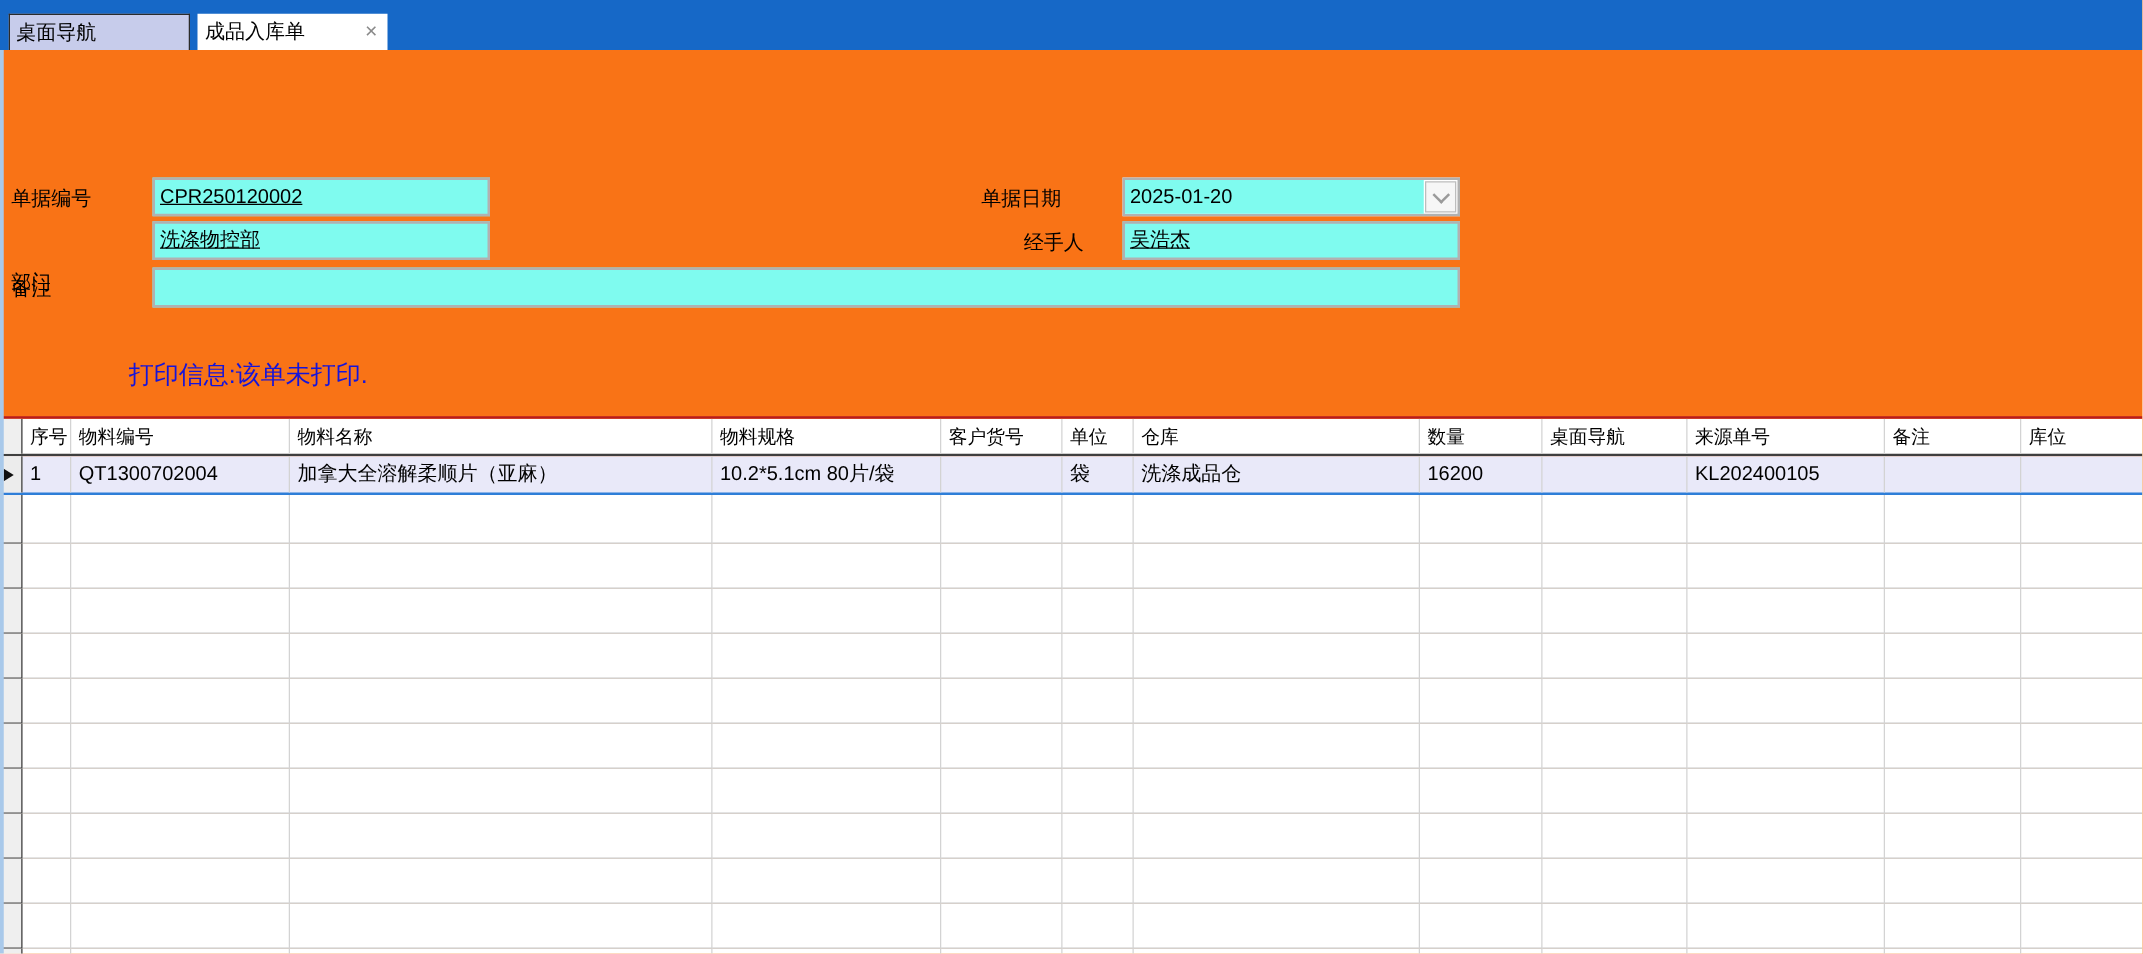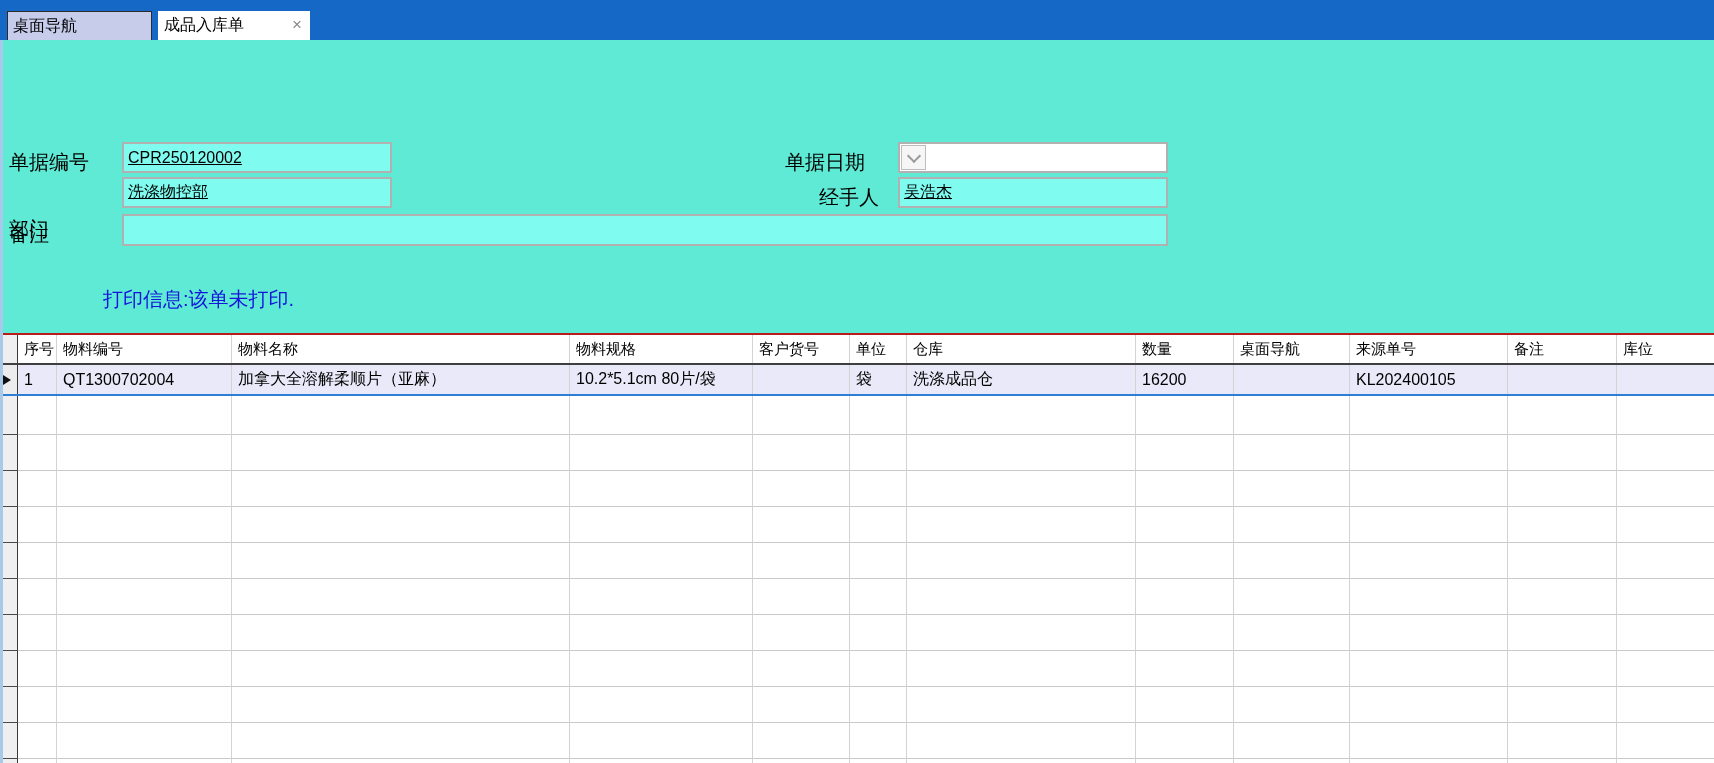--- a/index.html
+++ b/index.html
@@ -1,31 +1,31 @@
 <!DOCTYPE html>
 <html><head>
 <meta charset="utf-8">
 <style>
   html,body{margin:0;padding:0;background:#fff;}
   body{font-family:"Liberation Sans","DejaVu Sans",sans-serif;color:#000;}
-  #screen{position:relative;width:1714px;height:763px;background:#5eead4;overflow:hidden;}
+  #screen{position:relative;width:1714px;height:763px;background:#f97316;overflow:hidden;}
 
   
   .topbar{position:absolute;left:0;top:0;width:1714px;height:40px;background:#1668C7;}
   .tab{position:absolute;top:11px;height:29px;box-sizing:border-box;display:flex;align-items:center;
        font-size:16px;cursor:default;white-space:nowrap;}
   .tab.inactive{left:7px;width:145px;background:#C7CCEB;border:1px solid #2b2b2b;border-bottom:none;padding-left:5px;}
   .tab.active{left:158px;width:152px;background:#ffffff;padding-left:6px;}
   .tab .close{position:absolute;right:8px;top:4px;font-size:17px;color:#8a8a8a;line-height:20px;}
 
   
   .left-strip{position:absolute;left:0;top:40px;width:3px;height:723px;background:#A9C9EA;z-index:6;}
 
   
-  .flabel{position:absolute;font-size:20px;color:#000;white-space:nowrap;}
+  .flabel{position:absolute;font-size:16px;color:#000;white-space:nowrap;}
   .finput{position:absolute;box-sizing:border-box;background:#7FFBEF;border:2px solid #B1B1B1;
           font-size:16px;padding:0 4px;color:#000;font-family:inherit;outline:none;text-decoration:underline;}
   .combobox{position:absolute;box-sizing:border-box;border:2px solid #B1B1B1;background:#fff;display:flex;}
   .combobox .cb-text{flex:1;background:#7FFBEF;border:none;font-size:16px;padding:0 4px;color:#000;
           font-family:inherit;outline:none;min-width:0;}
   .combobox .cb-btn{width:25px;margin:1px;background:#F6F6F6;border:1px solid #BDBDBD;
           display:flex;align-items:center;justify-content:center;box-sizing:border-box;}
   .chev{width:8px;height:8px;border-right:2px solid #9a9a9a;border-bottom:2px solid #9a9a9a;
         transform:rotate(45deg);margin-top:-4px;}
 
@@ -64,20 +64,21 @@
     </div>
   </div>
 
   <div class="left-strip"></div>
 
   <div class="flabel" style="left:9px;top:149px;">单据编号</div>
   <input class="finput" style="left: 122px; top: 142px; width: 270px; height: 31px;" value="CPR250120002">
 
   <div class="flabel" style="left:785px;top:149px;">单据日期</div>
   <div class="combobox" style="left:898px;top:142px;width:270px;height:31px;">
+    <input class="cb-text" value="2025-01-20" style="">
     <div class="cb-btn">
       <span class="chev"></span>
     </div>
   </div>
 
   <div class="flabel" style="left:9px;top:184px;margin-top:32px;">部门</div>
   <input class="finput" style="left: 122px; top: 177px; width: 270px; height: 31px;" value="洗涤物控部">
 
   <div class="flabel" style="left:785px;top:184px;margin-left:34px;">经手人</div>
   <input class="finput" style="left: 898px; top: 177px; width: 270px; height: 31px;" value="吴浩杰">

